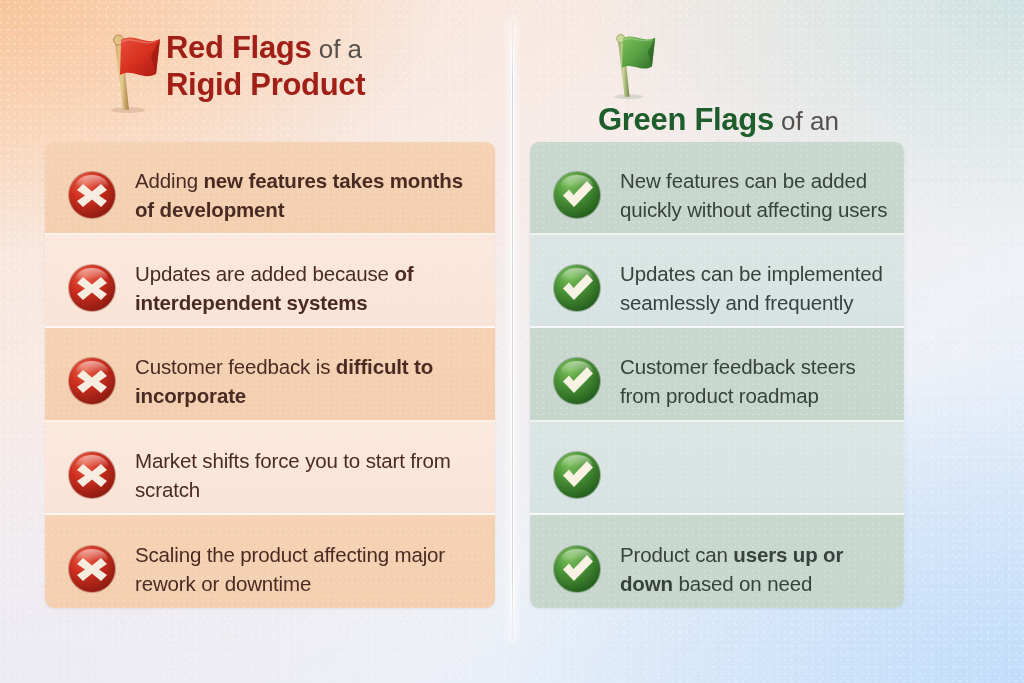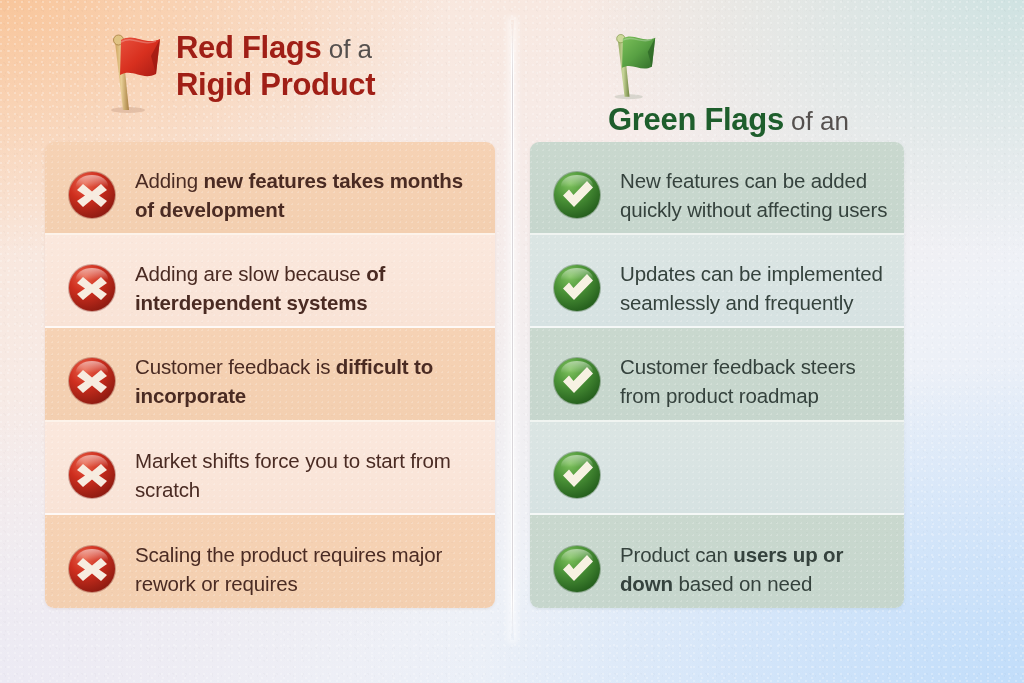--- a/index.html
+++ b/index.html
@@ -34,21 +34,21 @@
     background-size:7px 7px, 9px 9px, 11px 11px, 13px 13px;
   }
 
   
   .col-head { position:absolute; top:28px; display:flex; align-items:flex-start; }
   .col-head.left  { left:98px;  }
   .col-head.right { left:598px;flex-direction:column; }
 
   .flag { width:68px; height:82px; flex:0 0 68px; margin-top:4px; }
 
-  .head-text { margin-left:10px; line-height:1.02; padding-top:4px; }
+  .head-text { margin-left:0; line-height:1.02; padding-top:4px; }
   .head-line { white-space:nowrap; }
   .head-line .strong { font-weight:bold; font-size:31px; letter-spacing:-.3px; }
   .head-line .light  { font-weight:normal; font-size:26px; color:#55504e; }
   .left  .head-line .strong { color:#a01f16; }
   .right .head-line .strong { color:#1e5e2c; }
   .head-line.two { margin-top:5px; }
 
   
   .panel {
     position:absolute; top:142px; height:466px;
@@ -211,21 +211,21 @@
               <linearGradient id="rgred-flag1" x1="0" y1="0" x2="0" y2="1">
                 <stop offset="0" stop-color="rgba(255,255,255,.55)"></stop>
                 <stop offset="55%" stop-color="rgba(255,255,255,0)"></stop>
               </linearGradient>
             </defs>
             <circle cx="25" cy="25" r="24" fill="#7c160e" opacity=".35"></circle>
             <circle cx="25" cy="25" r="23" fill="url(#rbred-flag1)"></circle>
             <ellipse cx="25" cy="16" rx="16" ry="11" fill="url(#rgred-flag1)"></ellipse>
             <path d="M16 14 L25 21.5 L34 14 L40 20 L32 25.5 L40 31 L34 37 L25 29.5 L16 37 L10 31 L18 25.5 L10 20 Z" fill="#f7ece0"></path>
           </svg></span>
-        <div class="row-text"><span>Adding are slow because </span><b>of interdependent systems</b></div>
+        <div class="row-text"><span>Updates are added because </span><b>of interdependent systems</b></div>
       </div>
       <div class="row">
         <span class="badge"><svg viewBox="0 0 50 50">
             <defs>
               <radialGradient id="rbred-flag2" cx="35%" cy="25%" r="78%">
                 <stop offset="0" stop-color="#e8644c"></stop>
                 <stop offset="45%" stop-color="#cf2f1f"></stop>
                 <stop offset="100%" stop-color="#8f1b11"></stop>
               </radialGradient>
               <linearGradient id="rgred-flag2" x1="0" y1="0" x2="0" y2="1">
@@ -271,21 +271,21 @@
               <linearGradient id="rgred-flag4" x1="0" y1="0" x2="0" y2="1">
                 <stop offset="0" stop-color="rgba(255,255,255,.55)"></stop>
                 <stop offset="55%" stop-color="rgba(255,255,255,0)"></stop>
               </linearGradient>
             </defs>
             <circle cx="25" cy="25" r="24" fill="#7c160e" opacity=".35"></circle>
             <circle cx="25" cy="25" r="23" fill="url(#rbred-flag4)"></circle>
             <ellipse cx="25" cy="16" rx="16" ry="11" fill="url(#rgred-flag4)"></ellipse>
             <path d="M16 14 L25 21.5 L34 14 L40 20 L32 25.5 L40 31 L34 37 L25 29.5 L16 37 L10 31 L18 25.5 L10 20 Z" fill="#f7ece0"></path>
           </svg></span>
-        <div class="row-text"><span>Scaling the product requires major rework or requires</span></div>
+        <div class="row-text"><span>Scaling the product affecting major rework or downtime</span></div>
       </div>
     </div>
 
   <div class="panel right" id="right-panel">
       <div class="row">
         <span class="badge"><svg viewBox="0 0 50 50">
             <defs>
               <radialGradient id="gbgreen-flag0" cx="35%" cy="25%" r="78%">
                 <stop offset="0" stop-color="#7fc25e"></stop>
                 <stop offset="45%" stop-color="#4c9438"></stop>

